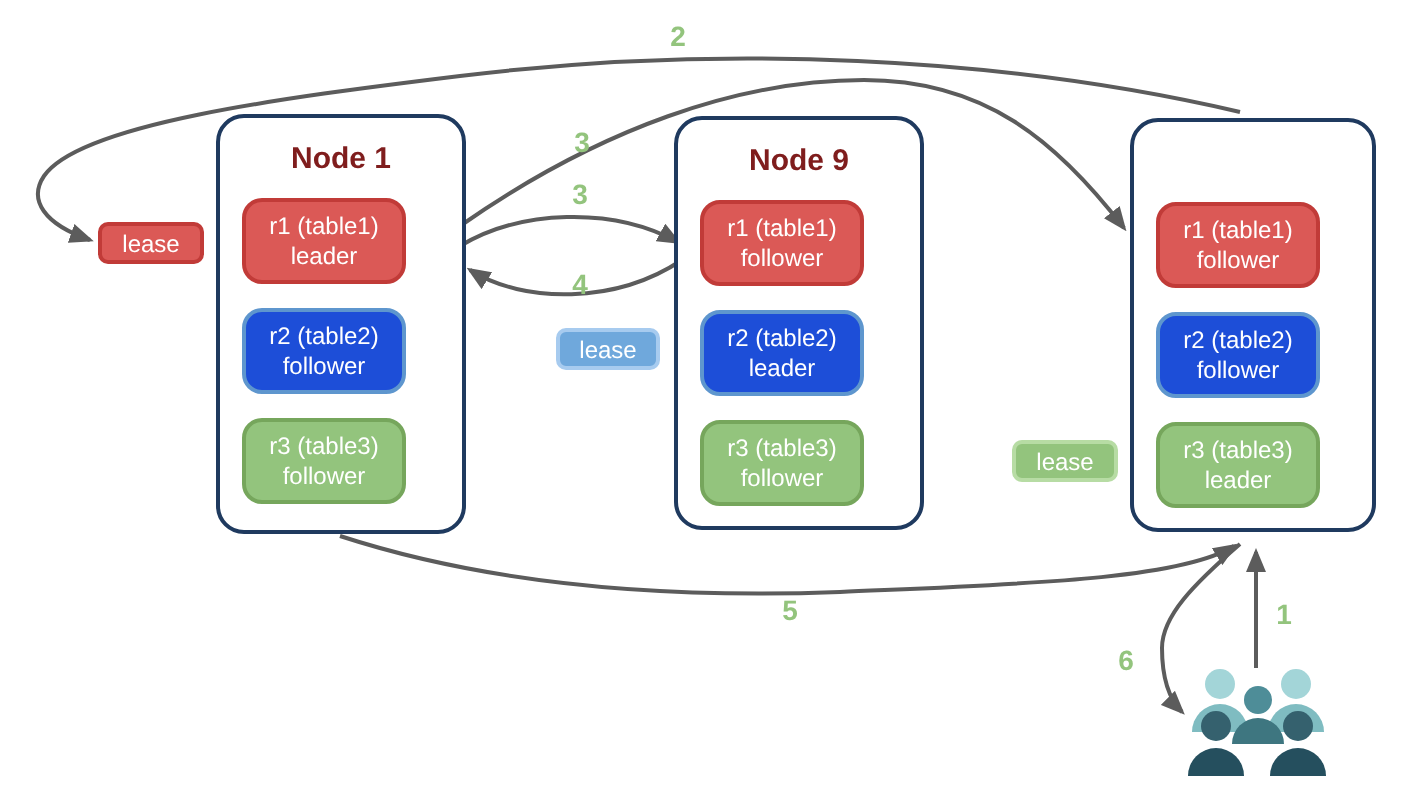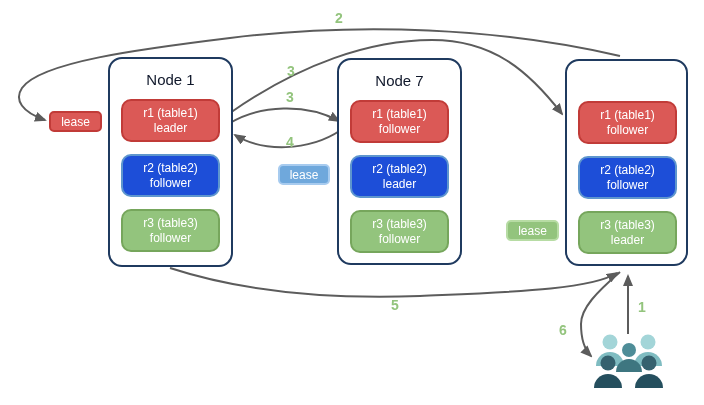--- a/index.html
+++ b/index.html
@@ -30,28 +30,28 @@
     box-sizing: border-box;
   }
   .node1 { left: 108px; top: 57px;  width: 125px; height: 210px; }
   .node2 { left: 337px; top: 58px;  width: 125px; height: 207px; }
   .node3 { left: 565px; top: 59px;  width: 123px; height: 207px; }
   .node-title {
     position: absolute;
     top: 12px; left: 0;
     width: 100%;
     text-align: center;
-    font-weight: normal;
+    font-weight: bold;
     font-size: 15px;
-    color: #0f172a;
+    color: #7f1d1d;
   }
   .replica {
     position: absolute;
     left: 11px;
-    width: 99px;
+    width: 82px;
     height: 43px;
     border-radius: 10px;
     box-sizing: border-box;
     display: flex;
     flex-direction: column;
     align-items: center;
     justify-content: center;
     color: #ffffff;
     font-size: 12px;
     line-height: 15px;
@@ -126,21 +126,21 @@
       <div>r2 (table2)</div>
       <div>follower</div>
     </div>
     <div class="replica rep-green pos-r3">
       <div>r3 (table3)</div>
       <div>follower</div>
     </div>
   </div>
 
   <div class="node node2">
-    <div class="node-title">Node 7</div>
+    <div class="node-title">Node 9</div>
     <div class="replica rep-red pos-r1">
       <div>r1 (table1)</div>
       <div>follower</div>
     </div>
     <div class="replica rep-blue pos-r2">
       <div>r2 (table2)</div>
       <div>leader</div>
     </div>
     <div class="replica rep-green pos-r3">
       <div>r3 (table3)</div>

